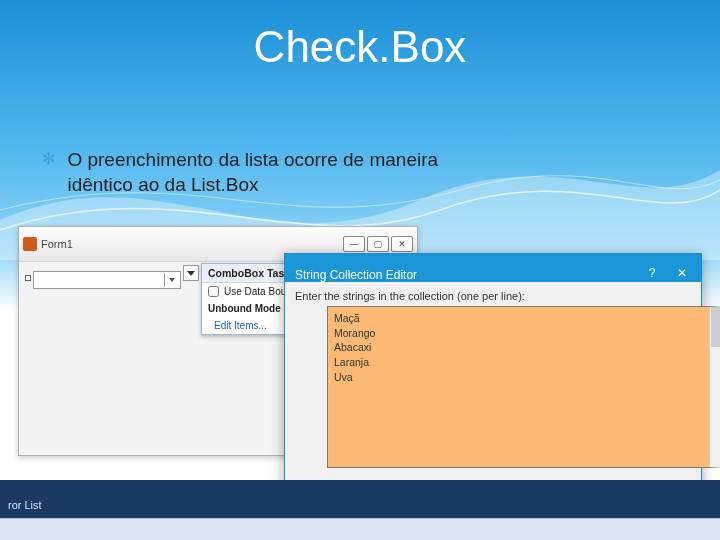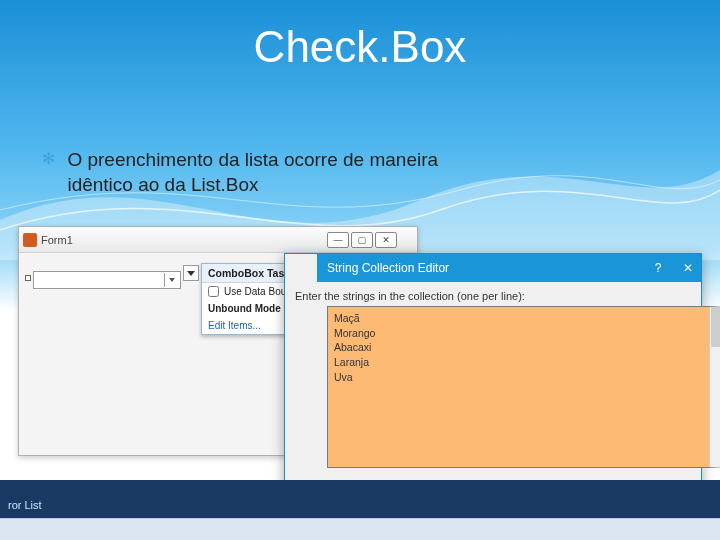--- a/index.html
+++ b/index.html
@@ -34,24 +34,24 @@
   }
   .bullet .mark { color:#3aa2e3; font-size:16px; line-height:1.4; }
   .form1 {
     position:absolute; left:18px; top:226px;
     width:400px; height:230px;
     background:#f4f4f4;
     border:1px solid #b0b0b0;
     box-shadow:0 2px 6px rgba(0,0,0,.2);
   }
   .form1-title {
-    height:26px; background:linear-gradient(#fdfdfd,#e8e8e8);
+    height:35px; background:linear-gradient(#fdfdfd,#e8e8e8);
     border-bottom:1px solid #d0d0d0;
     display:flex; align-items:center; justify-content:space-between;
-    padding:0 20px 0 4px;
+    padding:0 4px 0 4px;
   }
   .form1-title .left { display:flex; align-items:center; gap:4px; }
   .form1-title .icon {
     width:14px; height:14px;
     background:#cf5b1f;
     border-radius:2px; display:inline-block;
   }
   .form1-title .txt { font-size:11px; color:#444; }
   .form1-title .wbtns { display:flex; gap:2px; }
   .wbtn {
@@ -82,32 +82,32 @@
     position:absolute; left:182px; top:36px;
     width:136px;
     background:#fff; border:1px solid #9fb6cc;
     box-shadow:0 2px 4px rgba(0,0,0,.25);
     font-size:10px; color:#222;
   }
   .tasks .hdr { background:#e8f0f9; padding:3px 6px; font-weight:bold; font-size:10.5px; border-bottom:1px solid #cad6e6;}
   .tasks .row { padding:3px 6px; display:flex; align-items:center; gap:5px; }
   .tasks .row input[type=checkbox] { width:11px; height:11px; }
   .tasks .sub { padding:3px 6px; font-weight:bold; }
-  .tasks .link { padding:3px 6px; color:#1964c0; }
+  .tasks .link { padding:3px 12px; color:#1964c0; }
   .editor {
     position:absolute; left:284px; top:253px;
     width:418px; height:254px;
     background:#f0f0f0;
     border:1px solid #188dd1;
     box-shadow:0 3px 12px rgba(0,0,0,.35);
   }
   .ed-title {
     height:28px; background:#1a95d7;
-    color:#fff; display:flex; align-items:center; justify-content:space-between;
-    padding:0 0 0 10px; font-size:12px;margin-left:32px;
+    color:#fff; display:flex; align-items:flex-end; justify-content:space-between;
+    padding:0 6px 0 10px; font-size:12px;
   }
   .ed-title .btns { display:flex; gap:4px; }
   .ed-btn {
     width:26px; height:18px; color:#fff;
     display:flex; align-items:center; justify-content:center;
     font-size:12px;
   }
   .ed-body { padding:8px 10px 6px 10px; }
   .ed-label { font-size:11px; color:#333; margin-bottom:4px; }
   .ed-text {

